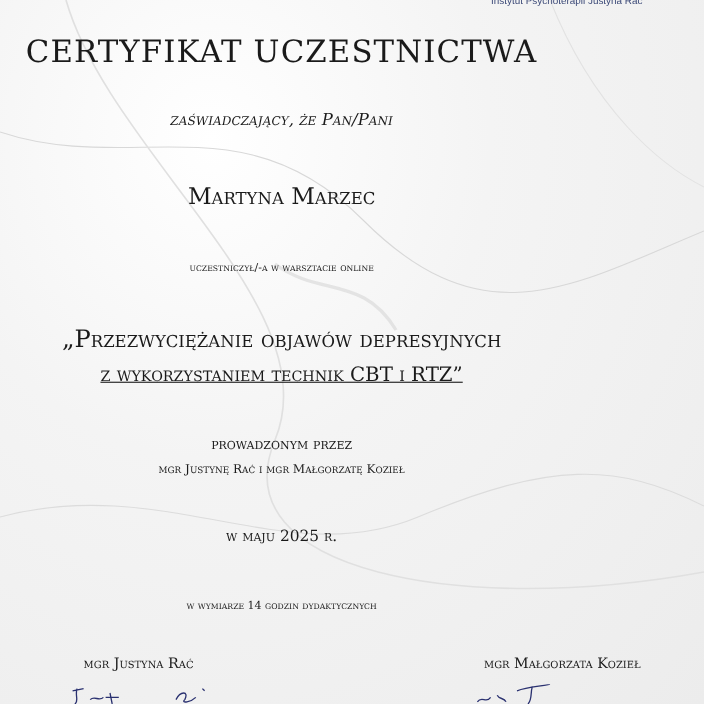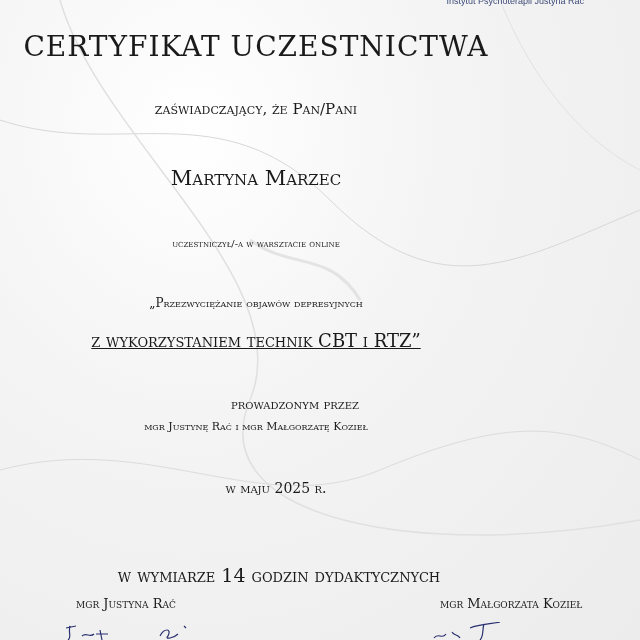--- a/index.html
+++ b/index.html
@@ -3,29 +3,29 @@
 <meta charset="utf-8">
 <style>
   html, body { margin:0; padding:0; }
   body { width:640px; height:640px; overflow:hidden; position:relative;
     background: radial-gradient(ellipse at 30% 20%, #ffffff 0%, #f4f4f4 40%, #ececec 100%);
     font-family: "DejaVu Serif", serif; color:#1a1a1a; }
   .marble { position:absolute; inset:0; pointer-events:none; }
   .logo-text { position:absolute; top:-4px; right:56px; font-family:"Liberation Sans", sans-serif; font-size:9px; color:#3c4a78; }
   .line { position:absolute; left:0; width:512px; text-align:center; font-variant: small-caps; white-space:nowrap; }
   .title { top:30px; font-size:28px; letter-spacing:1px; font-variant:normal; }
-  .sub { top:100px; font-size:15px; }
+  .sub { top:100px; font-size:15px;font-style:italic; }
   .name { top:166px; font-size:21px; }
   .part { top:238px; font-size:10px; }
-  .ws1 { top:296px; font-size:12px; }
+  .ws1 { top:296px; font-size:22px; }
   .ws2 { top:330px; font-size:18px;text-decoration:underline; }
-  .led1 { top:396px; font-size:14px;padding-left:39px; }
+  .led1 { top:396px; font-size:14px; }
   .led2 { top:420px; font-size:11px; }
-  .date { top:480px; font-size:14px;margin-left:20px; }
-  .hrs { top:564px; font-size:19px;padding-left:23px; }
+  .date { top:480px; font-size:14px; }
+  .hrs { top:546px; font-size:10px; }
   .sigl { position:absolute; top:596px; left:76px; font-size:13px; font-variant:small-caps; }
   .sigr { position:absolute; top:596px; left:408px; font-size:13px; font-variant:small-caps;margin-left:32px; }
   .sigimg { position:absolute; }
 </style>
 </head>
 <body>
 
 <svg class="marble" width="640" height="640">
   <path d="M0 120 C120 160 220 90 330 200 S520 260 640 210" stroke="#d8d8d8" stroke-width="1" fill="none"></path>
   <path d="M60 0 C100 140 300 280 250 400 S420 560 640 520" stroke="#e0e0e0" stroke-width="1.5" fill="none"></path>

